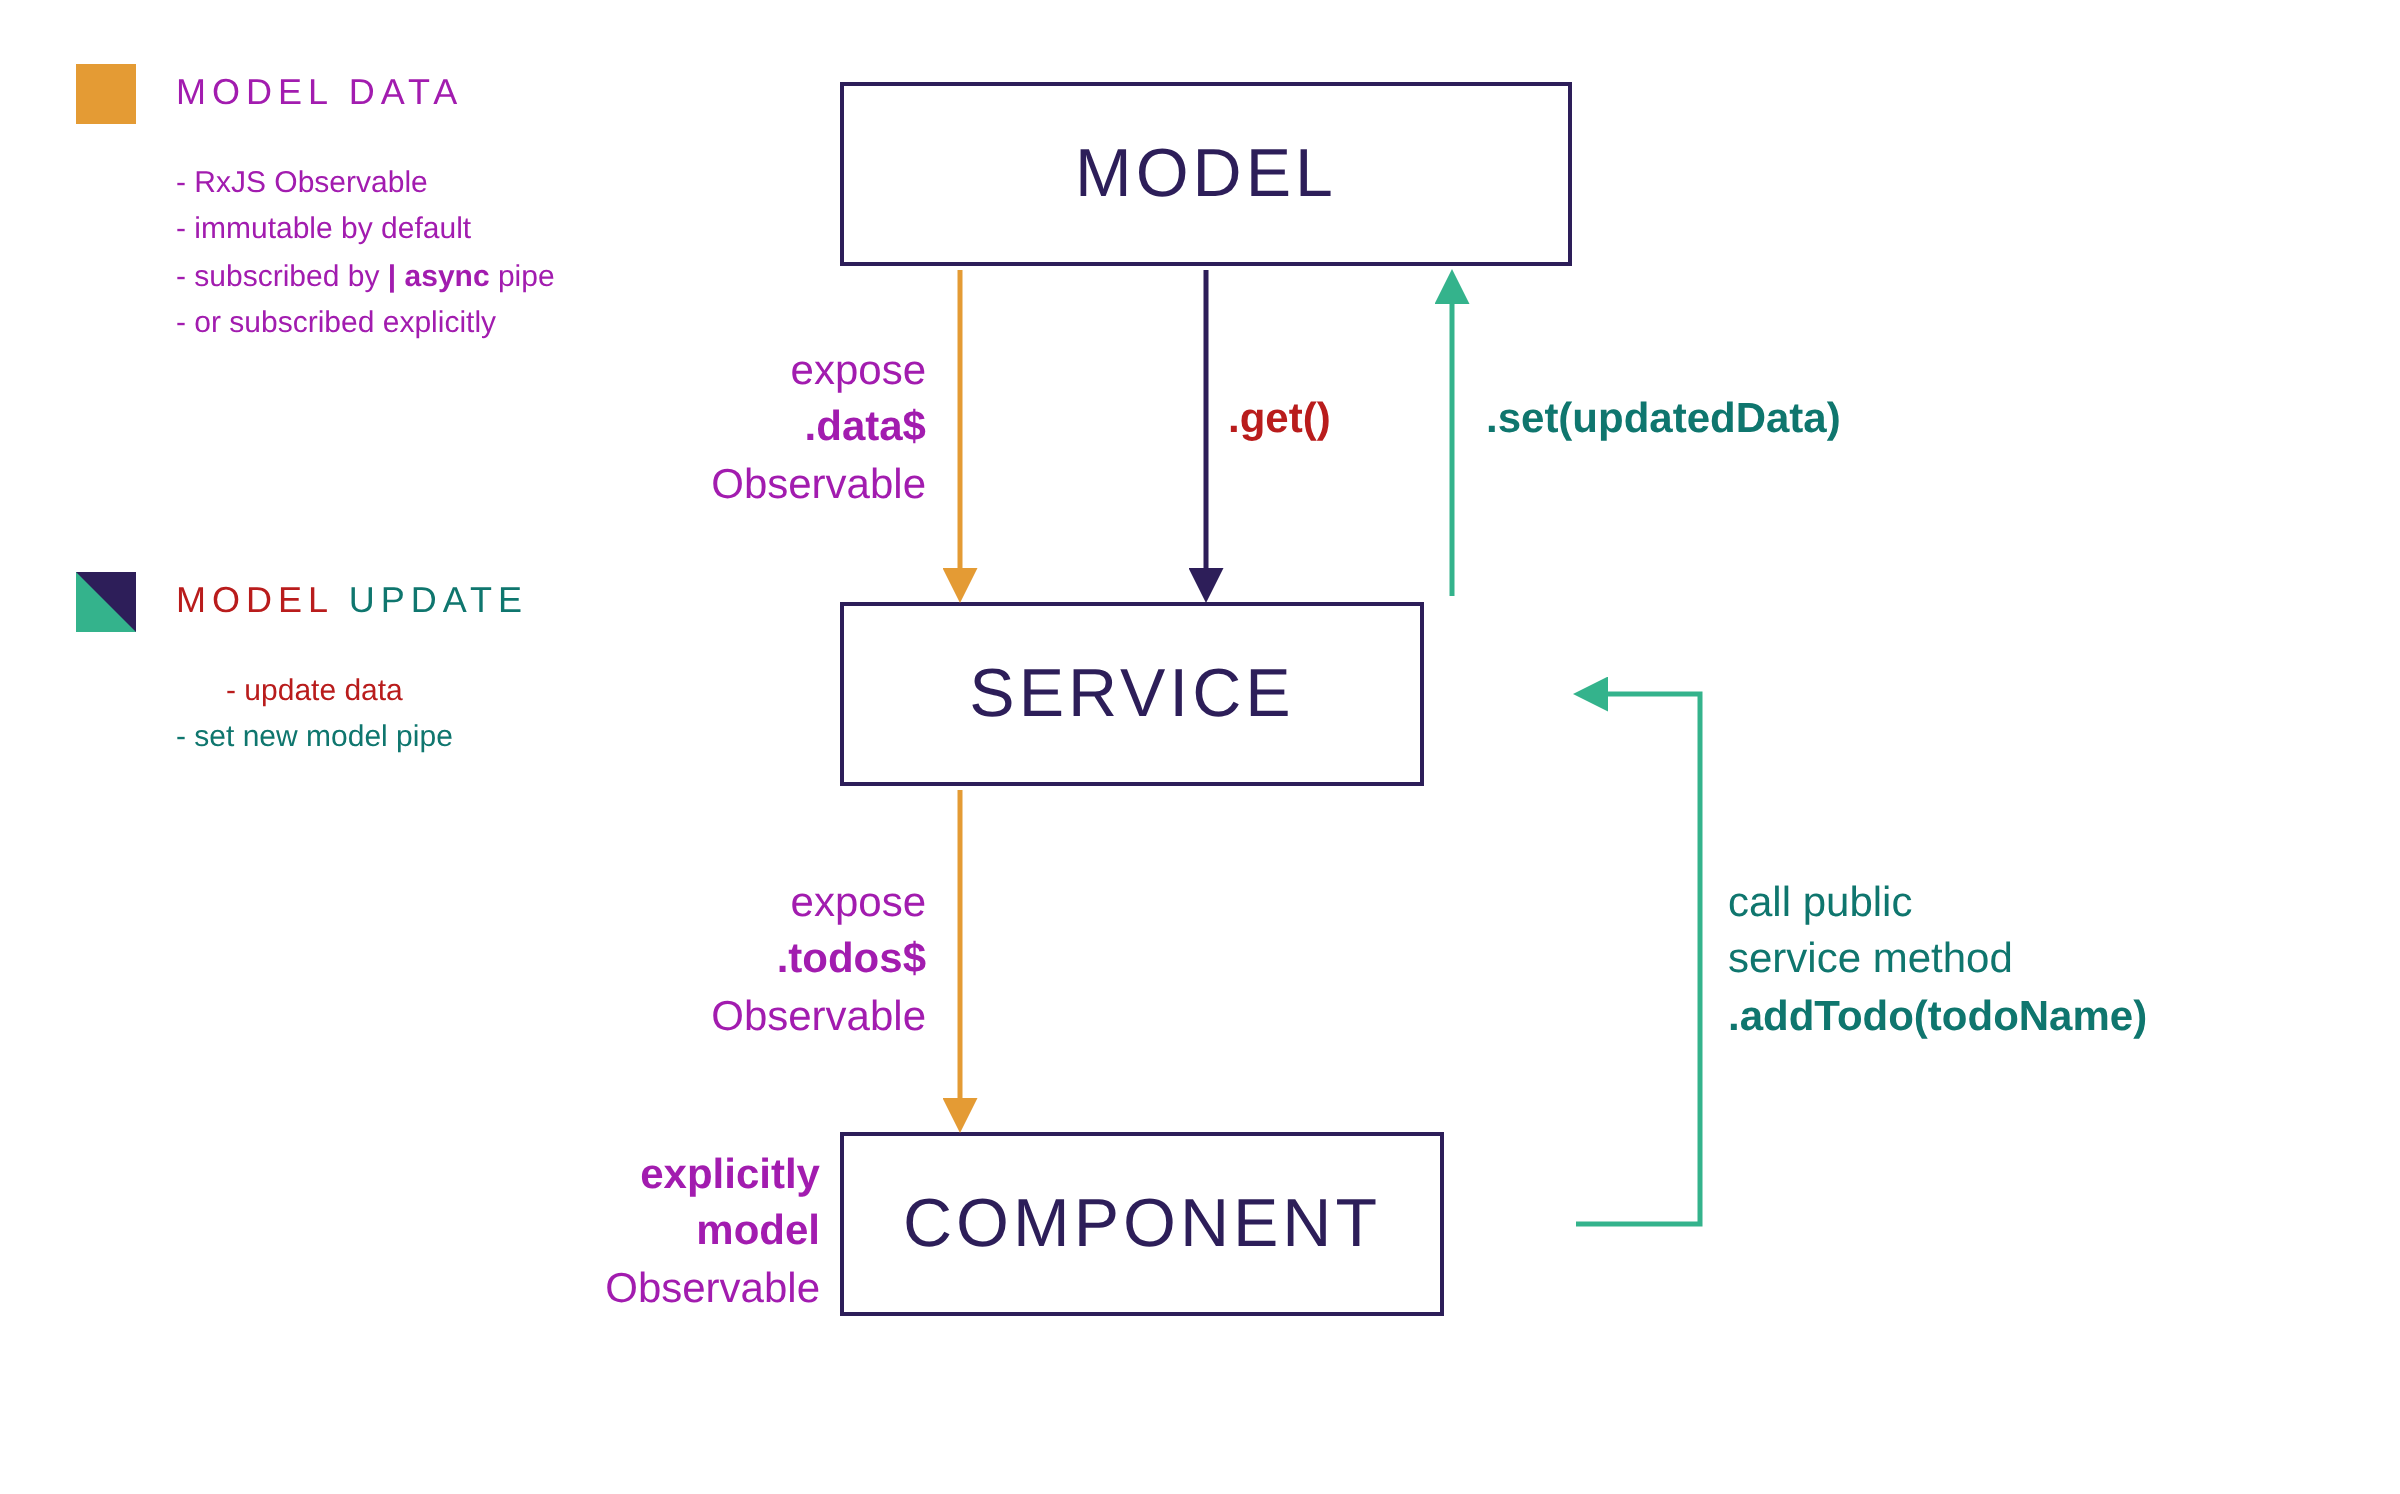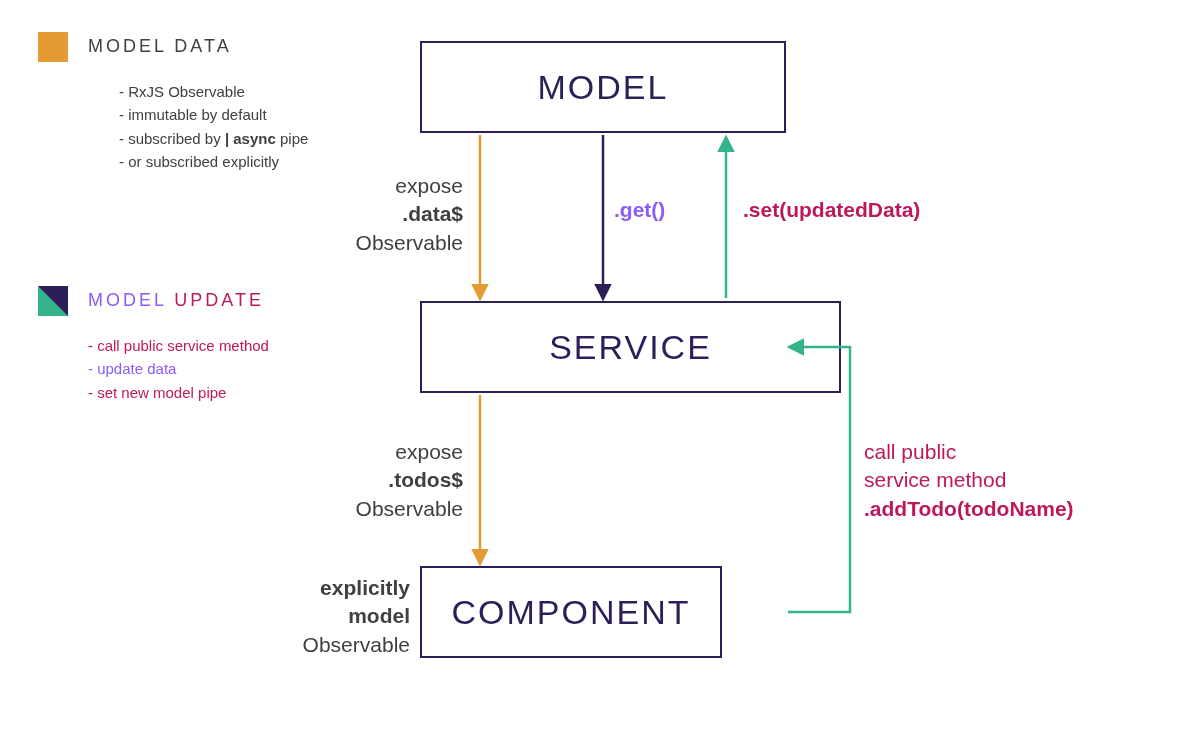--- a/index.html
+++ b/index.html
@@ -56,64 +56,63 @@
     font-size: 18px;
     letter-spacing: 3px;
     font-weight: 400;
   }
   .legend-list {
     position: absolute;
     font-size: 15px;
     line-height: 1.55;
     color: #585858;
   }
-  .c-orange { color: #404040; }
-  .c-green  { color: #be185d; }
-  .c-purple { color: #8b5cf6; }
+  .c-orange { color: #a21caf; }
+  .c-green  { color: #0f766e; }
+  .c-purple { color: #b91c1c; text-align: center; }
   .annot {
     position: absolute;
     font-size: 21px;
     line-height: 1.35;
   }
   .annot .bold { font-weight: 700; }
   svg.overlay {
     position: absolute;
     left: 0; top: 0;
     width: 1200px; height: 747px;
     pointer-events: none;
   }
 </style>
 </head>
 <body>
 
 <div class="box" style="left:420px; top:41px; width:366px; height:92px;">MODEL</div>
 
-<div class="box" style="left:420px; top:301px; width:421px; height:92px;">SERVICE</div>
+<div class="box" style="left:420px; top:301px; width:292px; height:92px;">SERVICE</div>
 
 <div class="box" style="left:420px; top:566px; width:302px; height:92px;">COMPONENT</div>
 
 <div class="legend-box legend-orange" style="left:38px; top:32px;"></div>
 <div class="legend-title c-orange" style="left:88px; top:36px;">MODEL DATA</div>
-<div class="legend-list c-orange" style="left:88px; top:80px;margin-left:31px;">
+<div class="legend-list c-orange" style="left:88px; top:80px;">
   <div>- RxJS Observable</div>
   <div>- immutable by default</div>
   <div>
     <span>- subscribed by </span><b>| async</b><span> pipe</span>
   </div>
   <div>- or subscribed explicitly</div>
 </div>
 
 <div class="legend-box" style="left:38px; top:286px;">
   <div class="legend-tri"></div>
 </div>
 <div class="legend-title" style="left:88px; top:290px;">
   <span class="c-purple">MODEL </span><span class="c-green">UPDATE</span>
 </div>
 <div class="legend-list" style="left:88px; top:334px;">
-  <div class="c-green">- call public service method</div>
   <div class="c-purple">- update data</div>
   <div class="c-green">- set new model pipe</div>
 </div>
 
 <div class="annot c-orange" style="left:353px; top:172px; width:110px; text-align:right;">
   <div>expose</div>
   <div class="bold">.data$</div>
   <div>Observable</div>
 </div>
 

